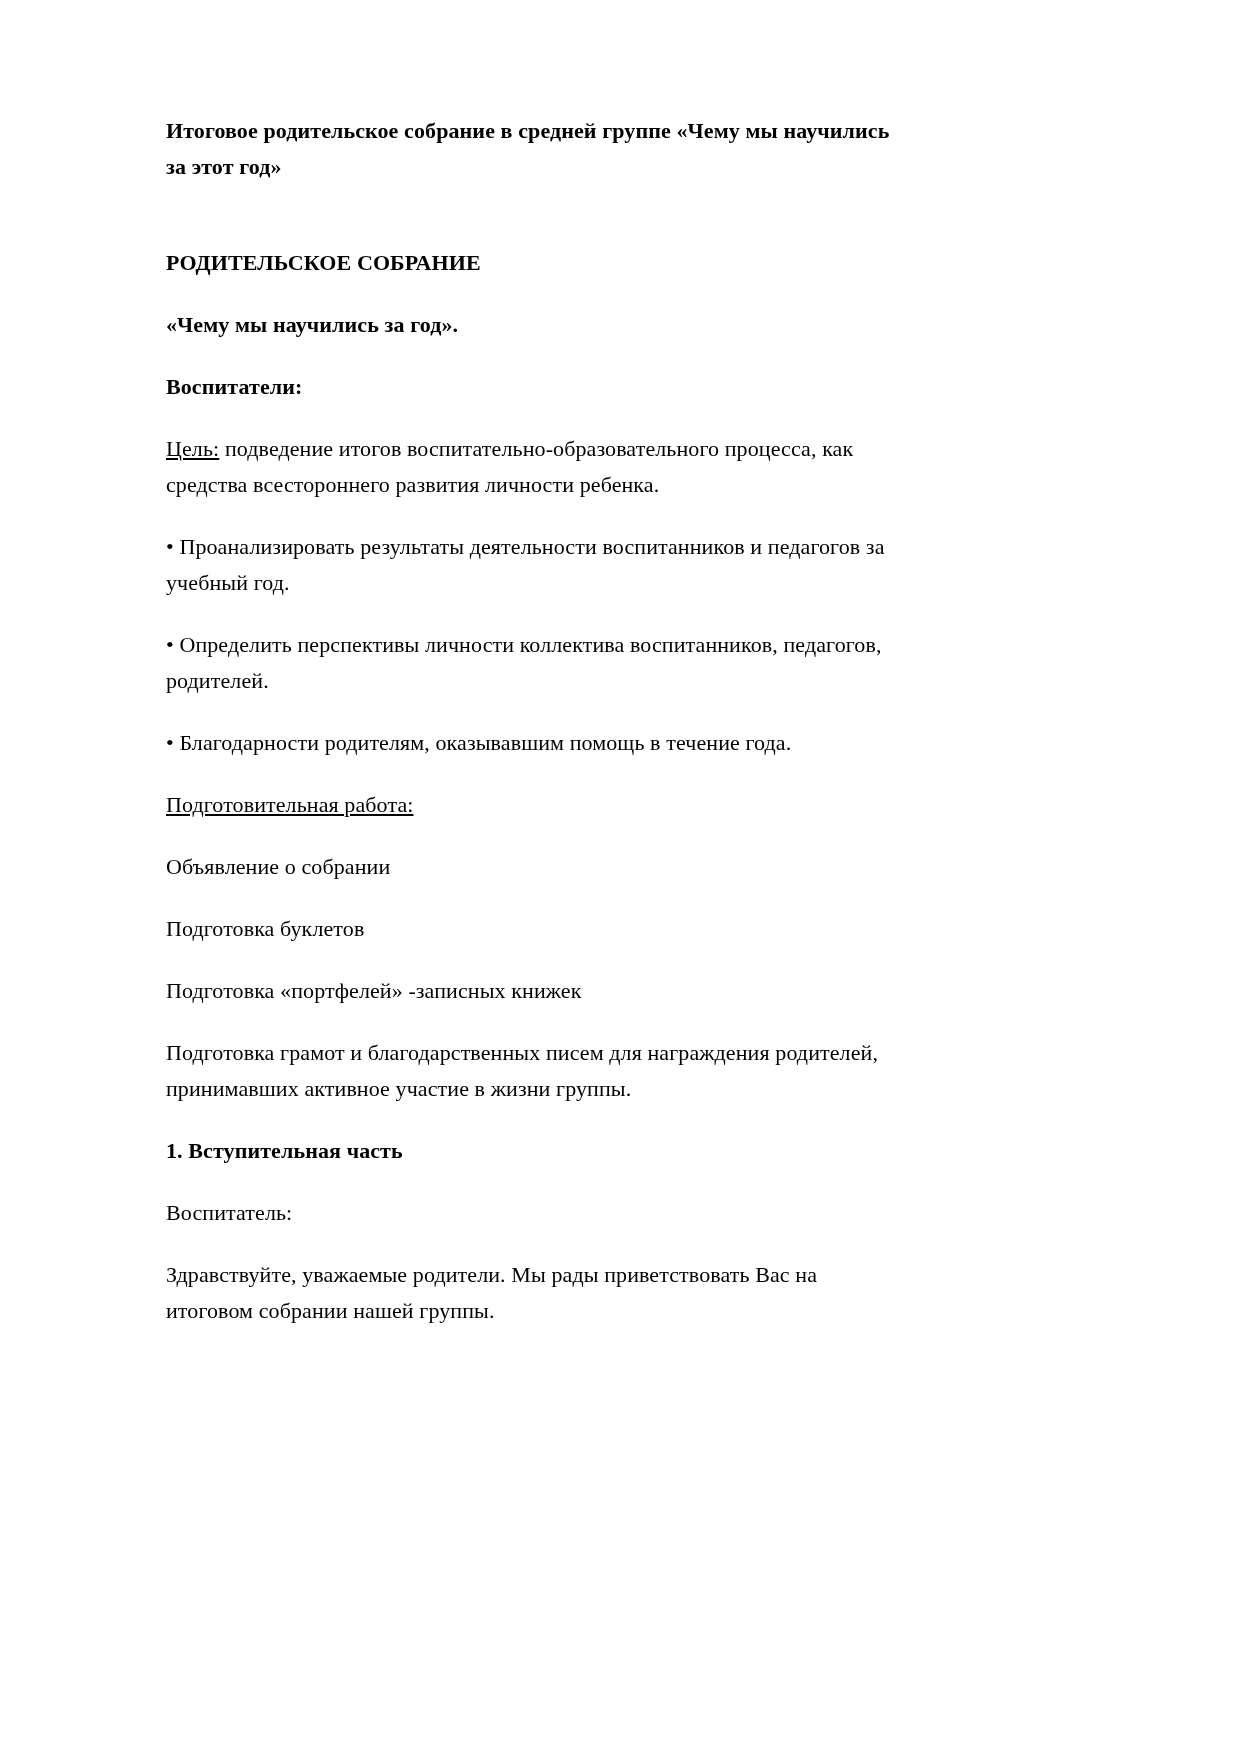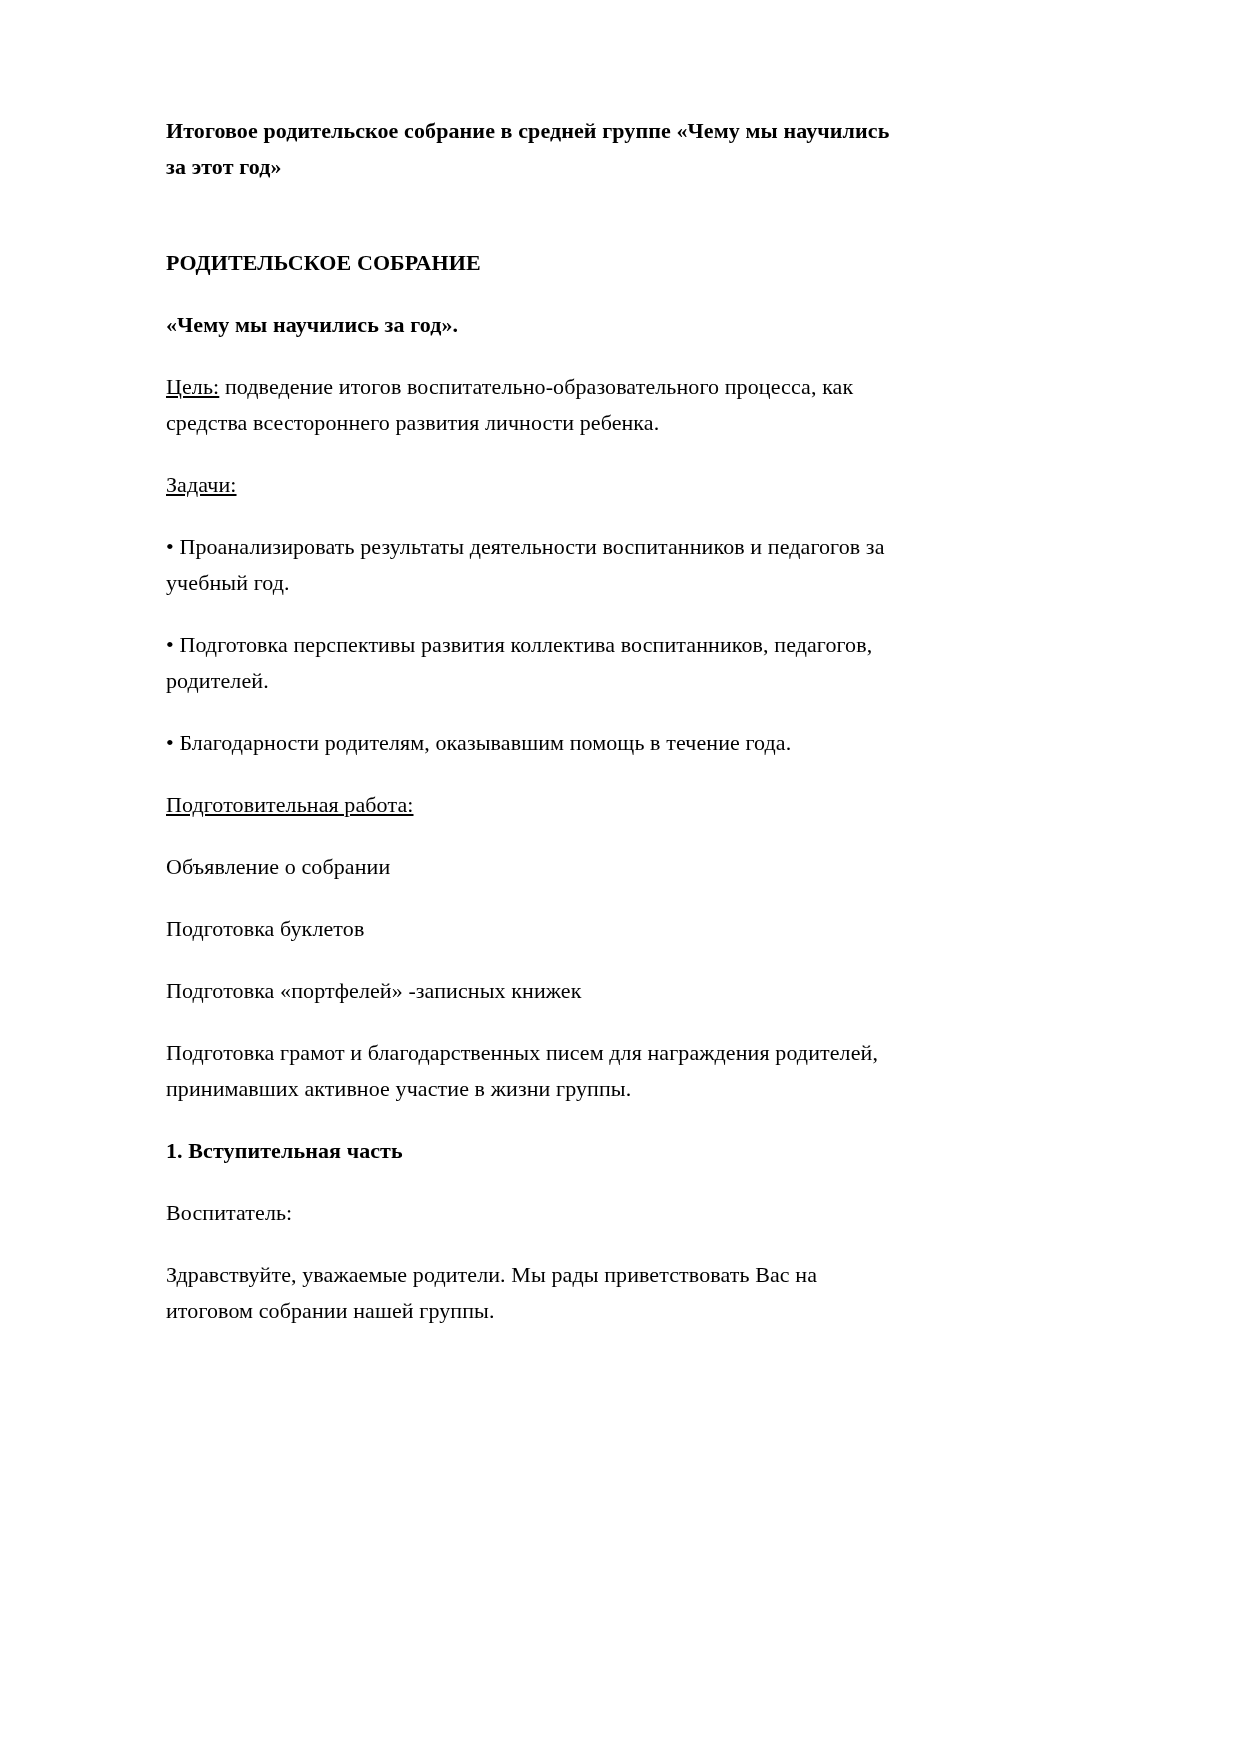--- a/index.html
+++ b/index.html
@@ -49,26 +49,26 @@
 </style>
 </head>
 <body>
 
 <div class="page">
   <main class="content">
       <p class="para title">Итоговое родительское собрание в средней группе «Чему мы научились
 за этот год»</p>
       <p class="para bold">РОДИТЕЛЬСКОЕ СОБРАНИЕ</p>
       <p class="para bold">«Чему мы научились за год».</p>
+      <p class="para bold">Воспитатели:</p>
       <p class="para"><span class="ul">Цель:</span> <span>подведение итогов воспитательно-образовательного процесса, как
 средства всестороннего развития личности ребенка.</span></p>
-      <p class="para"><span class="ul">Задачи:</span></p>
       <p class="para">• Проанализировать результаты деятельности воспитанников и педагогов за
 учебный год.</p>
-      <p class="para">• Подготовка перспективы развития коллектива воспитанников, педагогов,
+      <p class="para">• Определить перспективы личности коллектива воспитанников, педагогов,
 родителей.</p>
       <p class="para">• Благодарности родителям, оказывавшим помощь в течение года.</p>
       <p class="para"><span class="ul">Подготовительная работа:</span></p>
       <p class="para">Объявление о собрании</p>
       <p class="para">Подготовка буклетов</p>
       <p class="para">Подготовка «портфелей» -записных книжек</p>
       <p class="para">Подготовка грамот и благодарственных писем для награждения родителей,
 принимавших активное участие в жизни группы.</p>
       <p class="para bold">1. Вступительная часть</p>
       <p class="para">Воспитатель:</p>

